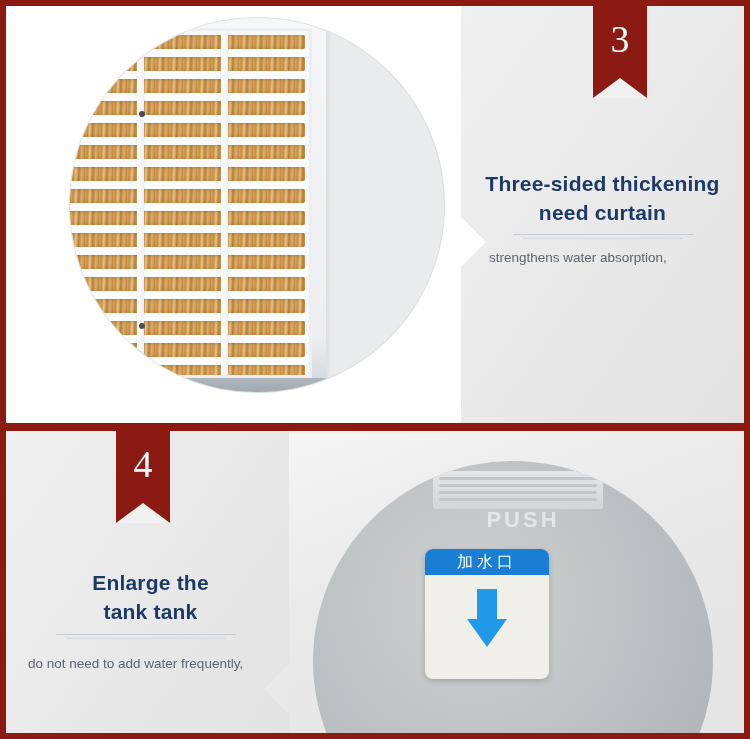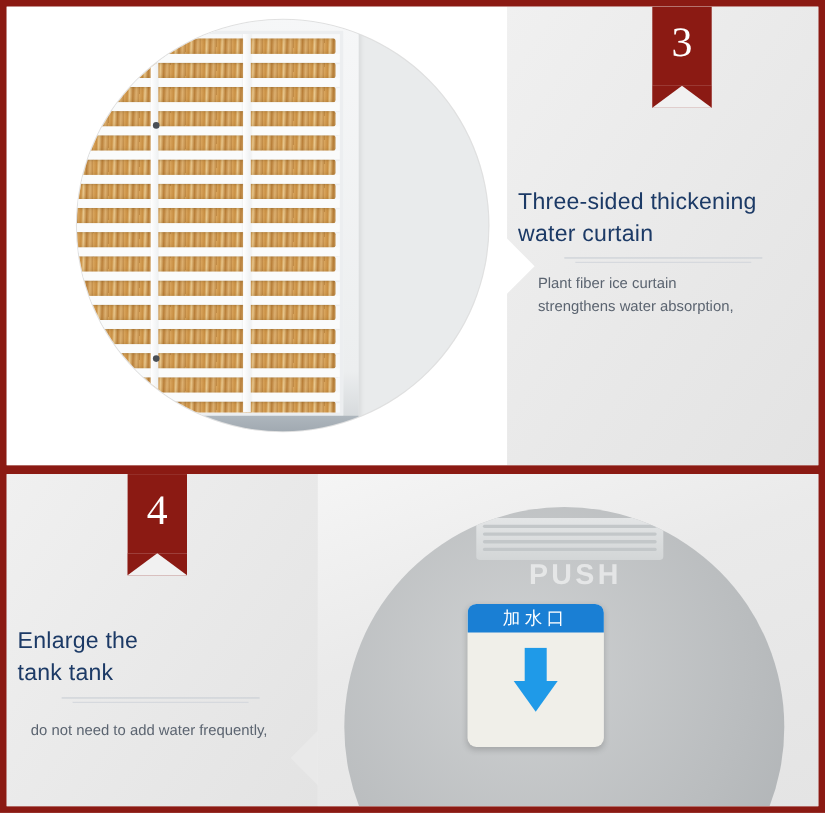--- a/index.html
+++ b/index.html
@@ -125,22 +125,23 @@
   }
   .ribbon-bottom {
     left: 110px;
     top: 0;
   }
   
   .heading {
     position: absolute;
     color: #1c3a66;
     font-size: 21px;
-    font-weight: normal;
+    font-weight: bold;
     line-height: 29px;
+    text-align: center;
     letter-spacing: 0.2px;
   }
   .heading-top {
     left: 10px;
     right: 10px;
     top: 163px;
   }
   .divider {
     position: absolute;
     height: 1px;
@@ -287,21 +288,21 @@
     background: #c3c7c9;
     border-radius: 2px;
   }
   .p2-watermark {
     position: absolute;
     left: 120px;
     top: 46px;
     width: 180px;
     text-align: center;
     color: rgba(255,255,255,0.55);
-    font-size: 26px;
+    font-size: 22px;
     font-weight: bold;
     letter-spacing: 3px;
   }
   .label-card {
     position: absolute;
     left: 112px;
     top: 88px;
     width: 124px;
     height: 130px;
     background: #f0efe9;
@@ -404,28 +405,27 @@
         </div>
       </div>
 
       <div class="textblock textblock-right">
         <div class="notch-left"></div>
 
         <div class="ribbon ribbon-top">3</div>
 
         <div class="heading heading-top">
           <div>Three-sided thickening</div>
-          <div>water curtain</div>
+          <div>need curtain</div>
         </div>
 
         <div class="divider" style="left:52px; width:180px; top:228px;"></div>
         <div class="divider2" style="left:62px; width:160px; top:232px;"></div>
 
         <div class="body-text body-top">
-          <div>Plant fiber ice curtain</div>
           <div>strengthens water absorption,</div>
         </div>
       </div>
 
     </div>
   </div>
 
   <div class="panel panel-bottom">
     <div class="panel-inner">
 

